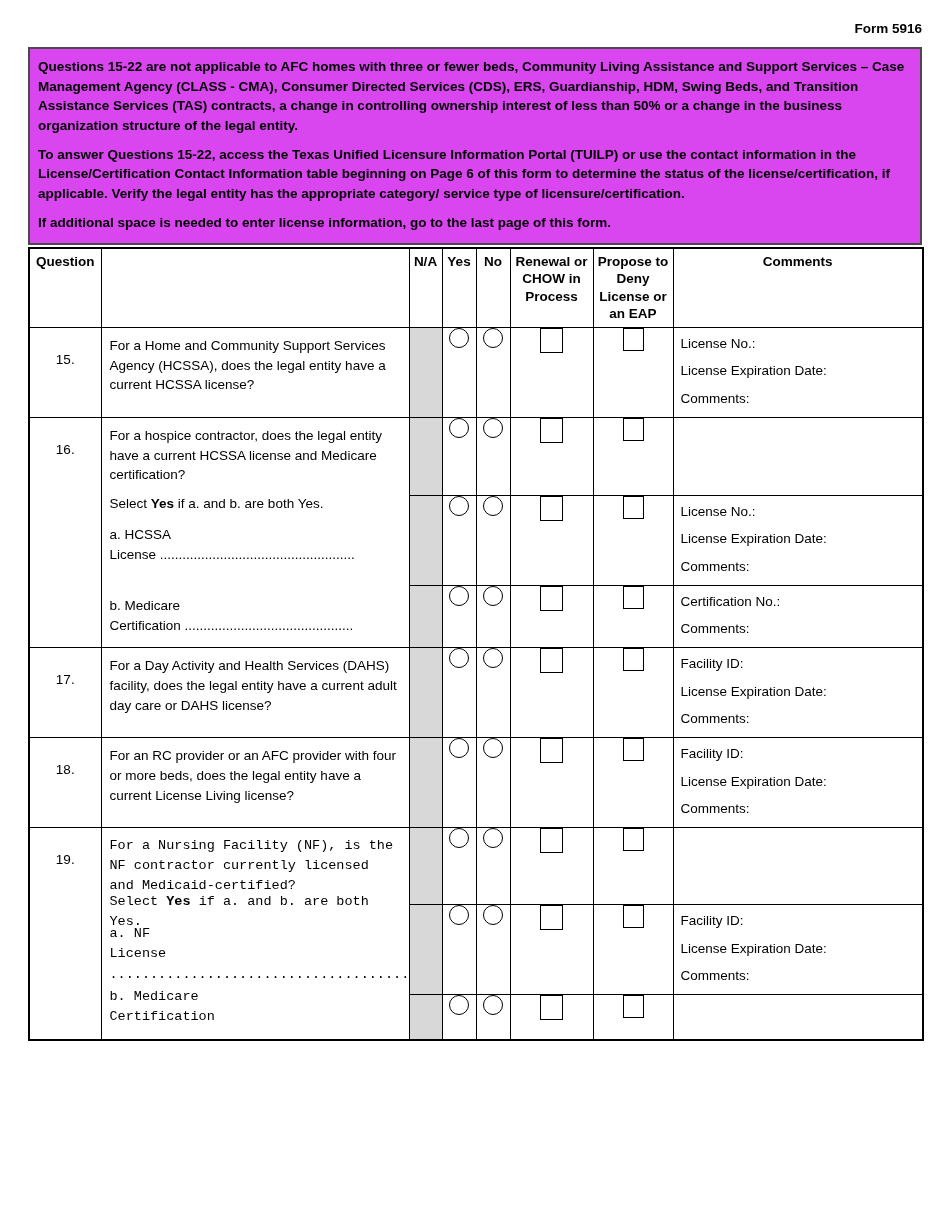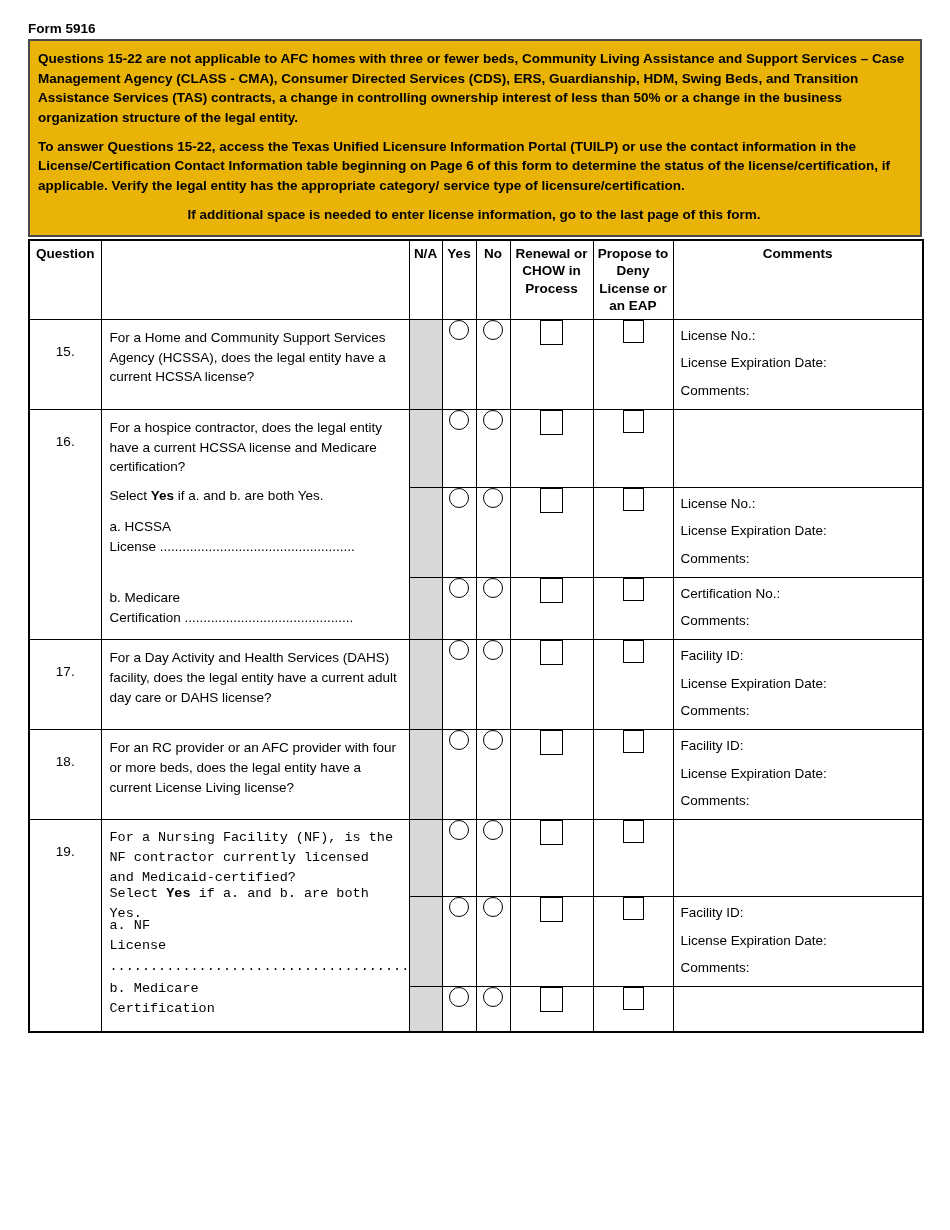--- a/index.html
+++ b/index.html
@@ -6,33 +6,33 @@
   html, body { background: #fff; }
   body {
     width: 950px; height: 1230px;
     font-family: "Liberation Sans", "DejaVu Sans", sans-serif;
     font-size: 13.5px; color: #000;
     position: relative;
   }
   .page { width: 950px; height: 1230px; padding: 20px 28px 0 28px; }
 
   
-  .doc-header { line-height: 1.4; }
+  .doc-header { text-align: right; margin-bottom: 8px; line-height: 1.4; }
   .doc-header .form-no { font-weight: bold; }
 
   
   .instructions {
-    background: #eab308;
+    background: #d946ef;
     border: 2px solid #4a4a4a;
     padding: 8px 10px 10px 8px;
     font-weight: bold;
     line-height: 1.46;
   }
   .instructions p { margin: 0 0 9px 0; }
-  .instructions p:last-child { margin-bottom: 0; text-align: center; }
+  .instructions p:last-child { margin-bottom: 0; }
 
   
   table.qtable {
     border-collapse: collapse;
     table-layout: fixed;
     width: 894px;
     margin-top: 2px;
   }
   table.qtable th, table.qtable td {
     border: 1.5px solid #000;

